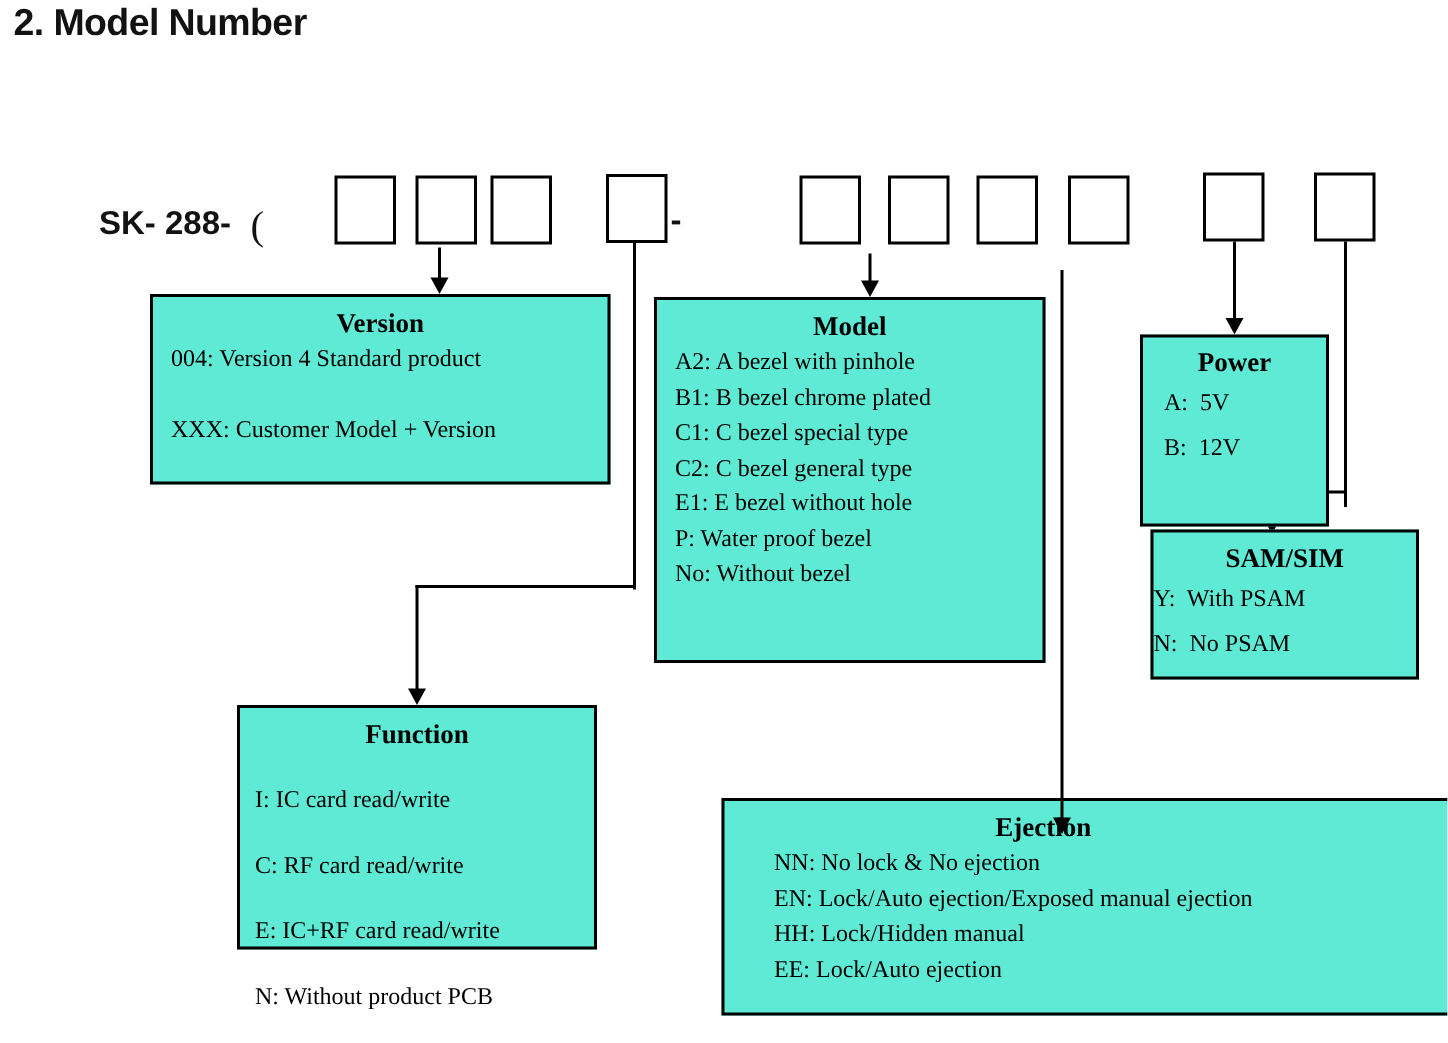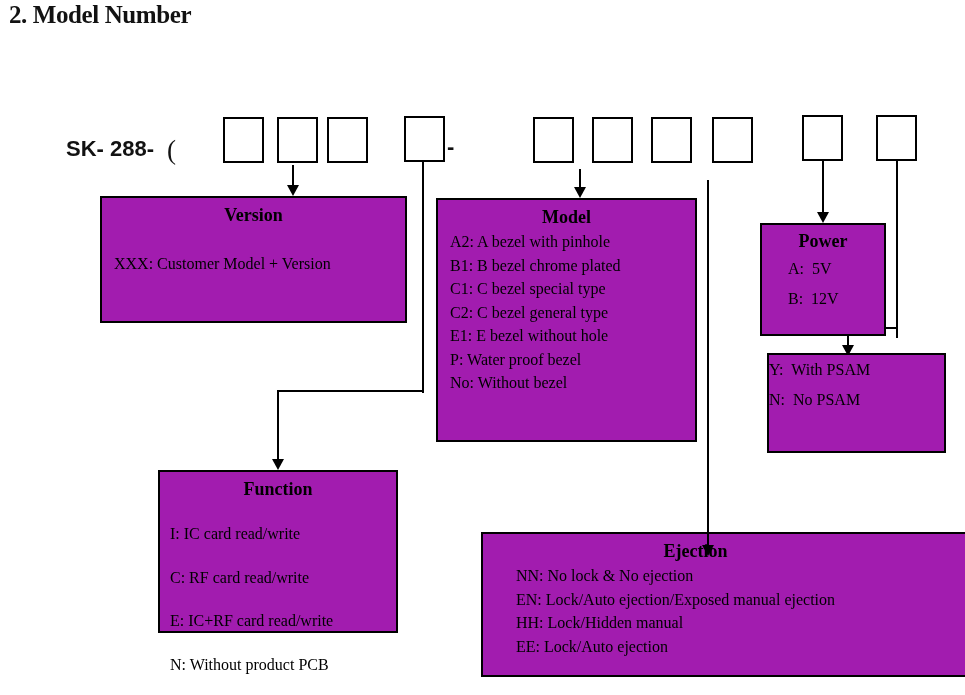--- a/index.html
+++ b/index.html
@@ -9,21 +9,21 @@
     height: 695px;
     background: #ffffff;
     color: #000000;
     font-family: "Liberation Serif", serif;
     overflow: hidden;
   }
   .page-title {
     position: absolute;
     left: 9px;
     top: 1px;
-    font-family: Liberation Serif, serif;
+    font-family: Liberation Sans, sans-serif;
     font-weight: 700;
     font-size: 25px;
     letter-spacing: -0.4px;
     color: #121212;
   }
   .model-prefix {
     position: absolute;
     left: 66px;
     top: 135px;
     font-family: "Liberation Sans", sans-serif;
@@ -60,38 +60,38 @@
   .arrowhead {
     position: absolute;
     width: 0; height: 0;
     border-left: 6px solid transparent;
     border-right: 6px solid transparent;
     border-top: 11px solid #000;
   }
   .group-box {
     position: absolute;
     border: 2px solid #000;
-    background: #a21caf;
+    background: #5eead4;
     box-sizing: border-box;
   }
   .group-title {
     text-align: center;
     font-weight: 700;
     font-size: 18px;
     line-height: 26px;
     margin-top: 4px;
   }
   .group-line {
     font-size: 16px;
     line-height: 23.5px;
     white-space: pre;
   }
   .version-box .group-line, .bezel-box .group-line { padding-left: 12px; }
   .function-box .group-line { padding-left: 10px; margin-top: 20px; }
-  .power-box .group-line { padding-left: 26px; line-height: 30px; }
+  .power-box .group-line { padding-left: 14px; line-height: 30px; }
   .samsim-box .group-line { line-height: 30px; }
   .ejection-box .group-line { padding-left: 17px; }
   .gap-above { margin-top: 23.5px; }
   .power-box .group-title { margin-top: 3px; }
   .ejection-box .group-title {
     width: fit-content;
     margin: 4px auto 0;
     position: relative;
     left: -46px;
   }
@@ -131,41 +131,43 @@
   <div class="vline" style="left:822px; top:161px; height:52px;"></div>
   <div class="arrowhead" style="left:817px; top:212px;"></div>
 
   <div class="vline" style="left:896px; top:161px; height:177px;"></div>
   <div class="hline" style="left:847px; top:327px; width:51px;"></div>
   <div class="vline" style="left:847px; top:327px; height:19px;"></div>
   <div class="arrowhead" style="left:842px; top:345px;"></div>
 
   <div class="group-box version-box" style="left:100px; top:196px; width:307px; height:127px;">
     <div class="group-title">Version</div>
+    <div class="group-line">004: Version 4 Standard product</div>
     <div class="group-line gap-above">XXX: Customer Model + Version</div>
   </div>
 
   <div class="group-box bezel-box" style="left:436px; top:198px; width:261px; height:244px;">
     <div class="group-title">Model</div>
     <div class="group-line">A2: A bezel with pinhole</div>
     <div class="group-line">B1: B bezel chrome plated</div>
     <div class="group-line">C1: C bezel special type</div>
     <div class="group-line">C2: C bezel general type</div>
     <div class="group-line">E1: E bezel without hole</div>
     <div class="group-line">P: Water proof bezel</div>
     <div class="group-line">No: Without bezel</div>
   </div>
 
-  <div class="group-box power-box" style="left:760px; top:223px; width:126px; height:113px;">
+  <div class="group-box power-box" style="left:760px; top:223px; width:126px; height:128px;">
     <div class="group-title">Power</div>
     <div class="group-line">A:  5V</div>
     <div class="group-line">B:  12V</div>
   </div>
 
   <div class="group-box samsim-box" style="left:767px; top:353px; width:179px; height:100px;">
+    <div class="group-title">SAM/SIM</div>
     <div class="group-line">Y:  With PSAM</div>
     <div class="group-line">N:  No PSAM</div>
   </div>
 
   <div class="group-box function-box" style="left:158px; top:470px; width:240px; height:163px;">
     <div class="group-title">Function</div>
     <div class="group-line">I: IC card read/write</div>
     <div class="group-line">C: RF card read/write</div>
     <div class="group-line">E: IC+RF card read/write</div>
     <div class="group-line">N: Without product PCB</div>

